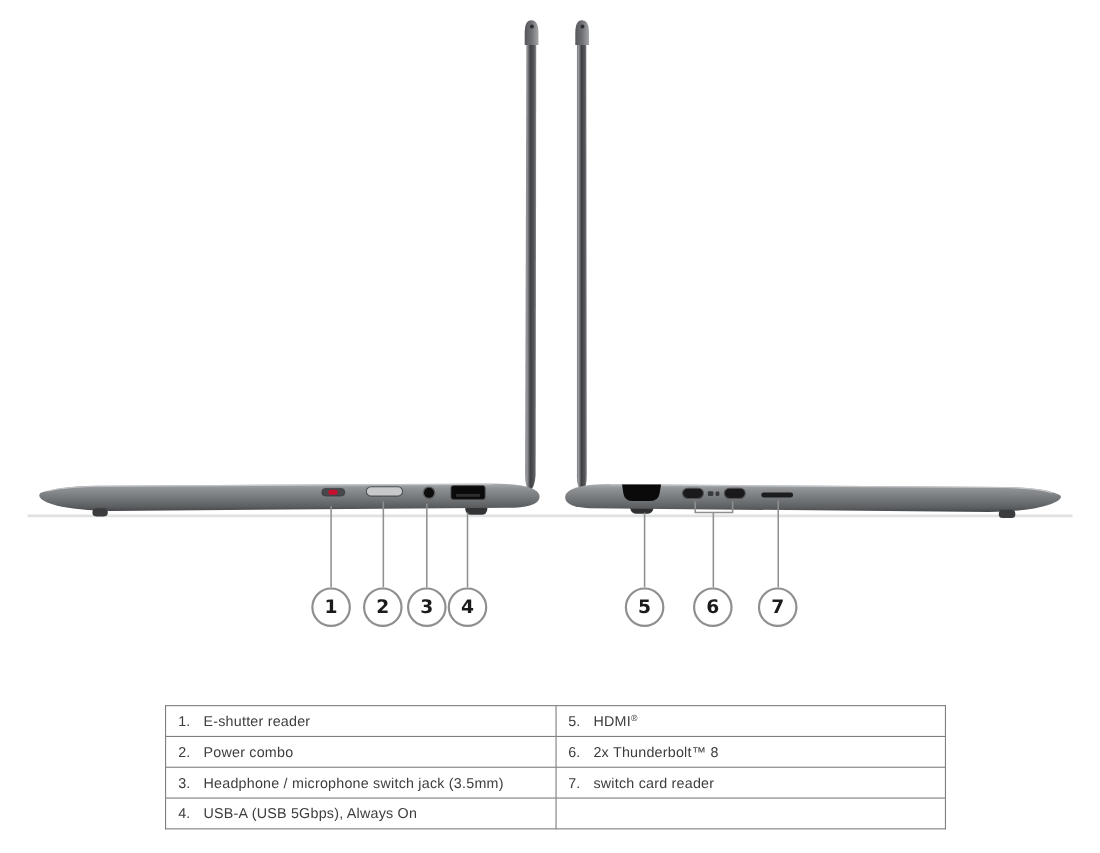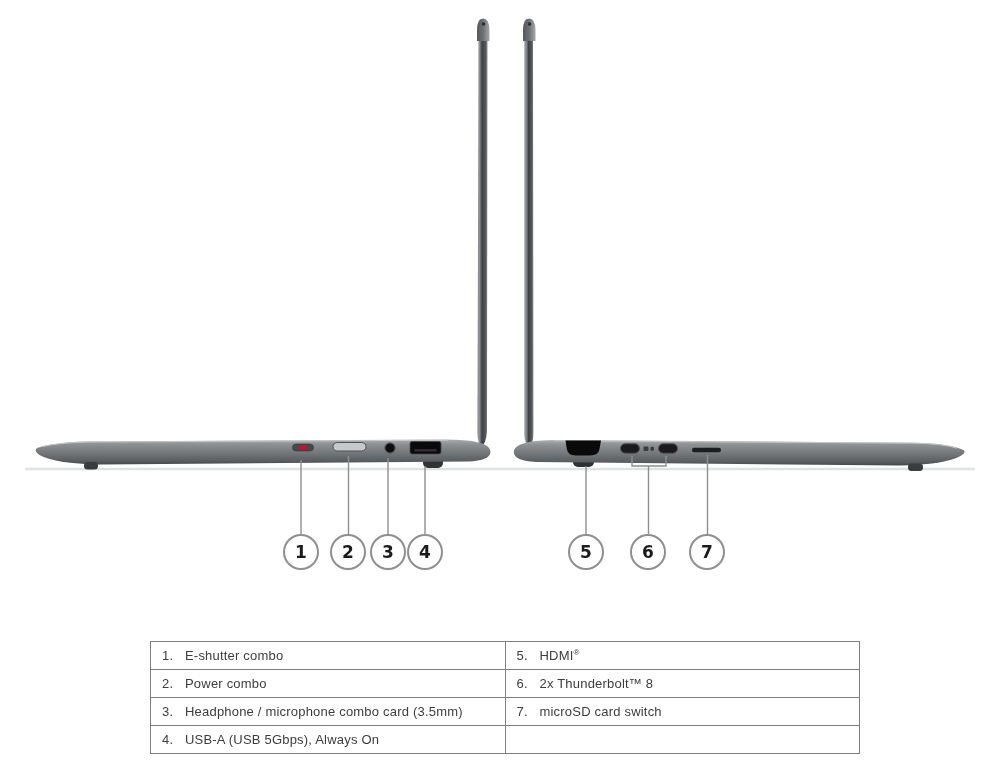--- a/index.html
+++ b/index.html
@@ -115,21 +115,21 @@
   <div class="callout c7">
       <span>7</span>
     </div>
 
   <table class="spec">
     <tbody>
       <tr>
         <td>
             <div class="cell">
           <span class="num">1.</span>
-          <span>E-shutter combo</span>
+          <span>E-shutter reader</span>
           <sup></sup>
         </div>
           </td>
         <td>
             <div class="cell">
           <span class="num">5.</span>
           <span>HDMI</span>
           <sup>®</sup>
         </div>
           </td>
@@ -147,28 +147,28 @@
           <span class="num">6.</span>
           <span>2x Thunderbolt™ 8</span>
           <sup></sup>
         </div>
           </td>
       </tr>
       <tr>
         <td>
             <div class="cell">
           <span class="num">3.</span>
-          <span>Headphone / microphone combo card (3.5mm)</span>
+          <span>Headphone / microphone switch jack (3.5mm)</span>
           <sup></sup>
         </div>
           </td>
         <td>
             <div class="cell">
           <span class="num">7.</span>
-          <span>microSD card switch</span>
+          <span>switch card reader</span>
           <sup></sup>
         </div>
           </td>
       </tr>
       <tr>
         <td>
             <div class="cell">
           <span class="num">4.</span>
           <span>USB-A (USB 5Gbps), Always On</span>
           <sup></sup>

